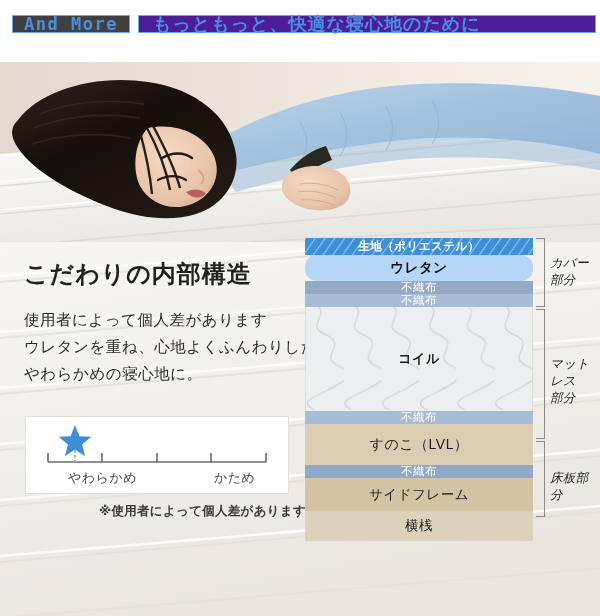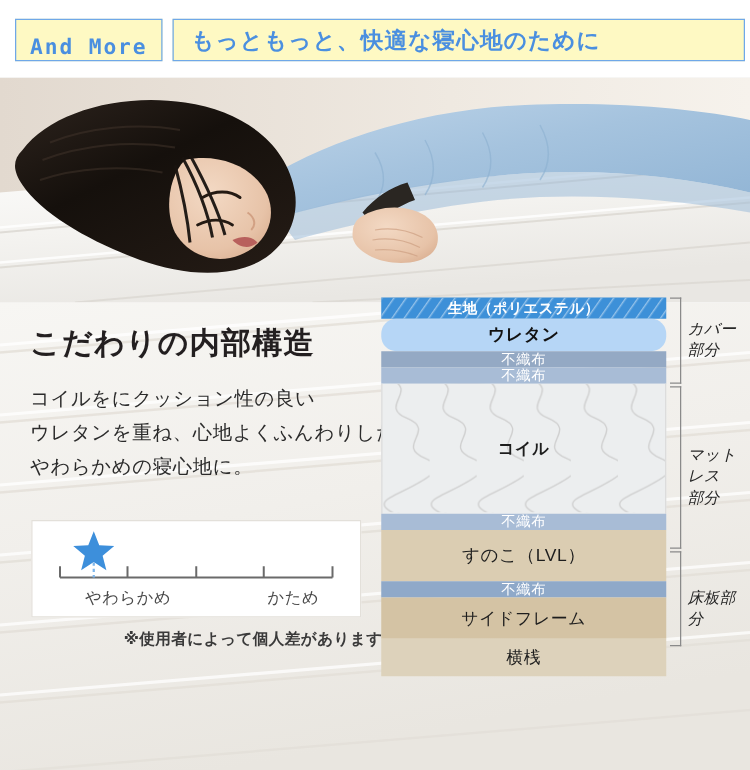--- a/index.html
+++ b/index.html
@@ -6,31 +6,31 @@
   body{
     width:600px;height:616px;position:relative;overflow:hidden;
     background:#ffffff;
     font-family:"Liberation Sans","DejaVu Sans",sans-serif;
     -webkit-font-smoothing:antialiased;
   }
 
   
   .header{position:absolute;left:0;top:0;width:600px;height:62px;background:#ffffff;}
   .hdr-badge{
-    position:absolute;left:12px;top:15px;width:118px;height:34px;
-    border:1px solid #6fa8e8;box-sizing:border-box;background:#fef9c3;
-    display:flex;align-items:flex-end;justify-content:center;
+    position:absolute;left:12px;top:15px;width:118px;height:18px;
+    border:1px solid #6fa8e8;box-sizing:border-box;background:#404040;
+    display:flex;align-items:center;justify-content:center;
   }
   .hdr-badge span{
     color:#4a8fe0;font-size:17px;font-weight:bold;letter-spacing:1.5px;
     font-family:"DejaVu Sans Mono","Liberation Mono",monospace;
   }
   .hdr-bar{
-    position:absolute;left:138px;top:15px;width:458px;height:34px;
-    border:1px solid #6fa8e8;box-sizing:border-box;background:#fef9c3;
+    position:absolute;left:138px;top:15px;width:458px;height:18px;
+    border:1px solid #6fa8e8;box-sizing:border-box;background:#4c1d95;
     display:flex;align-items:center;
   }
   .hdr-bar span{
     color:#4a8fe0;font-size:18px;font-weight:bold;letter-spacing:1px;
     padding-left:14px;
   }
 
   
   .photo{position:absolute;left:0;top:62px;width:600px;height:180px;overflow:hidden;background:#efefed;}
   .photo svg{display:block;width:600px;height:180px;}
@@ -234,21 +234,21 @@
       <path d="M0,146 L600,96"></path>
       <path d="M0,202 L600,152"></path>
       <path d="M0,258 L600,208"></path>
       <path d="M0,314 L600,264"></path>
     </g>
   </svg>
 </div>
 
 <div class="lead-title">こだわりの内部構造</div>
 <div class="lead-body">
-  <div>コイルをにクッション性の良い</div>
+  <div>使用者によって個人差があります</div>
   <div>ウレタンを重ね、心地よくふんわりした</div>
   <div>やわらかめの寝心地に。</div>
 </div>
 
 <div class="scale-box">
   <svg class="scale-svg" viewBox="0 0 262 76">
 
     <line x1="22" y1="45" x2="240" y2="45" stroke="#6a6a6a" stroke-width="1.6"></line>
 
     <g stroke="#6a6a6a" stroke-width="1.6">

